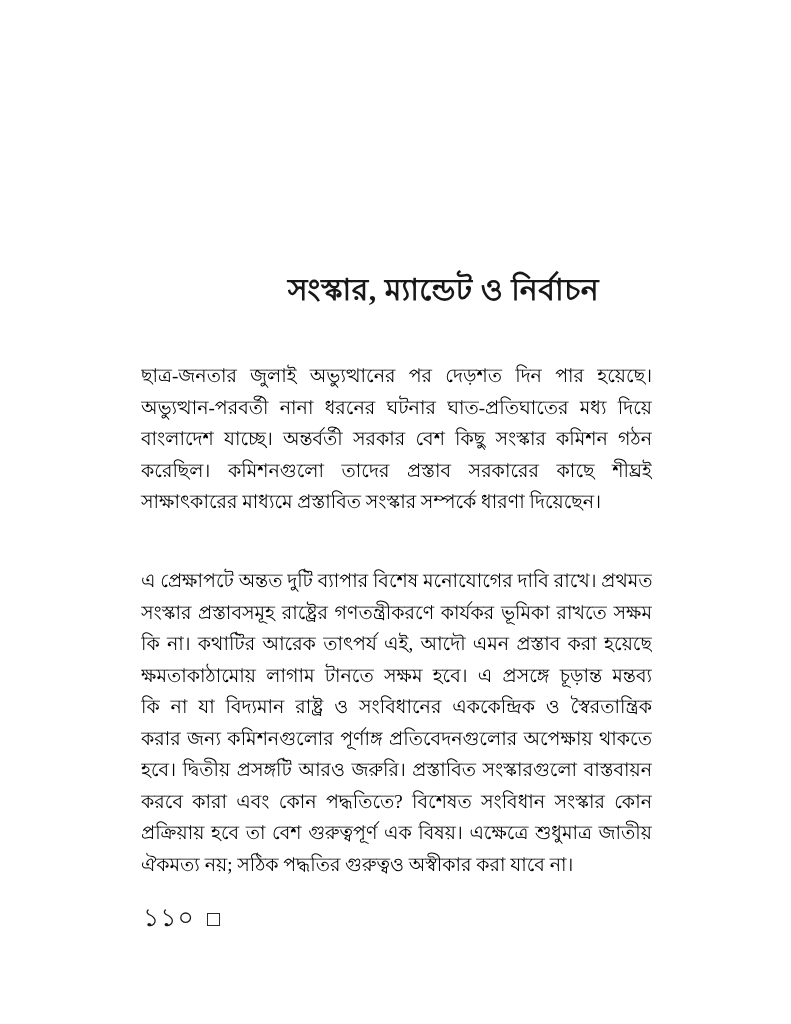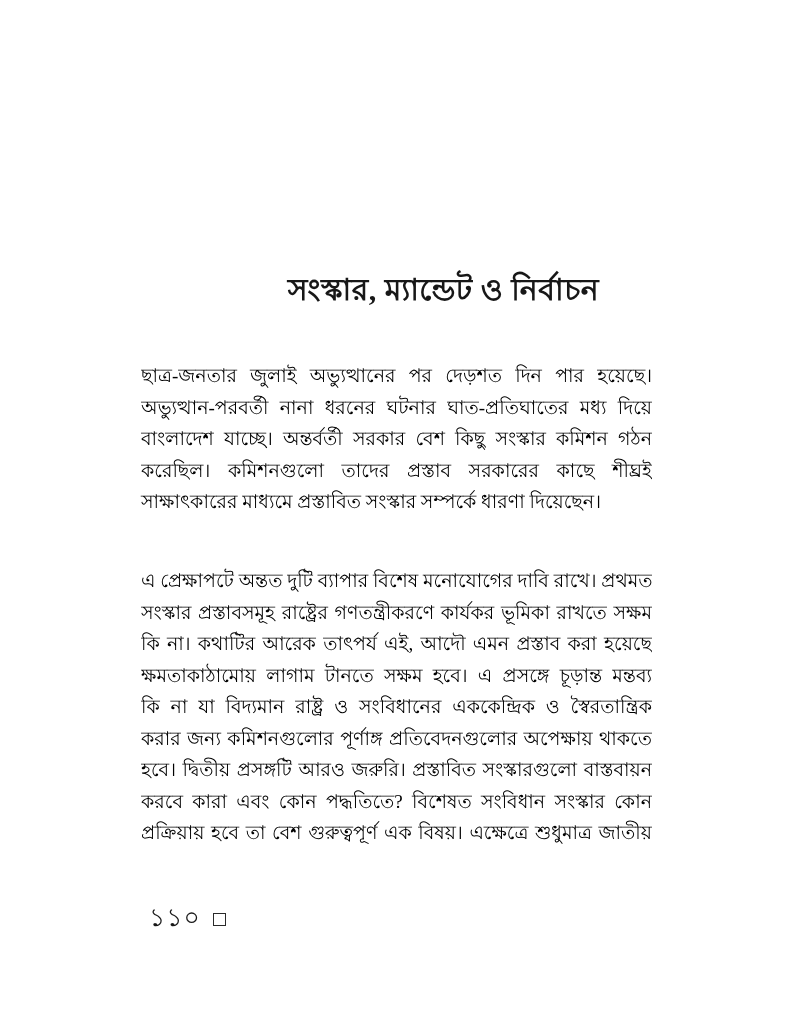--- a/index.html
+++ b/index.html
@@ -45,21 +45,21 @@
     overflow: hidden;
   }
   .line.last {
     text-align-last: left;
     white-space: normal;
     overflow: visible;
   }
   .page-footer {
     position: absolute;
     top: 898px;
-    left: 149px;
+    left: 143px;
     width: 511px;
     display: flex;
     align-items: center;
     gap: 10px;
     color: #171717;
   }
   .footer-page-number {
     font-size: 25px;
     font-weight: 500;
     letter-spacing: 1px;
@@ -94,20 +94,21 @@
   <div class="text-block para-2">
     <div class="line">এ প্রেক্ষাপটে অন্তত দুটি ব্যাপার বিশেষ মনোযোগের দাবি রাখে। প্রথমত</div>
     <div class="line">সংস্কার প্রস্তাবসমূহ রাষ্ট্রের গণতন্ত্রীকরণে কার্যকর ভূমিকা রাখতে সক্ষম</div>
     <div class="line">কি না। কথাটির আরেক তাৎপর্য এই, আদৌ এমন প্রস্তাব করা হয়েছে</div>
     <div class="line">ক্ষমতাকাঠামোয় লাগাম টানতে সক্ষম হবে। এ প্রসঙ্গে চূড়ান্ত মন্তব্য</div>
     <div class="line">কি না যা বিদ্যমান রাষ্ট্র ও সংবিধানের এককেন্দ্রিক ও স্বৈরতান্ত্রিক</div>
     <div class="line">করার জন্য কমিশনগুলোর পূর্ণাঙ্গ প্রতিবেদনগুলোর অপেক্ষায় থাকতে</div>
     <div class="line">হবে। দ্বিতীয় প্রসঙ্গটি আরও জরুরি। প্রস্তাবিত সংস্কারগুলো বাস্তবায়ন</div>
     <div class="line">করবে কারা এবং কোন পদ্ধতিতে? বিশেষত সংবিধান সংস্কার কোন</div>
     <div class="line">প্রক্রিয়ায় হবে তা বেশ গুরুত্বপূর্ণ এক বিষয়। এক্ষেত্রে শুধুমাত্র জাতীয়</div>
+    <div class="line last">ঐকমত্য নয়; সঠিক পদ্ধতির গুরুত্বও অস্বীকার করা যাবে না।</div>
   </div>
 
   <div class="page-footer">
     <span class="footer-page-number">১১০</span>
     <span class="square-bullet"></span>
   </div>
 
 </div>
 
 </body></html>

